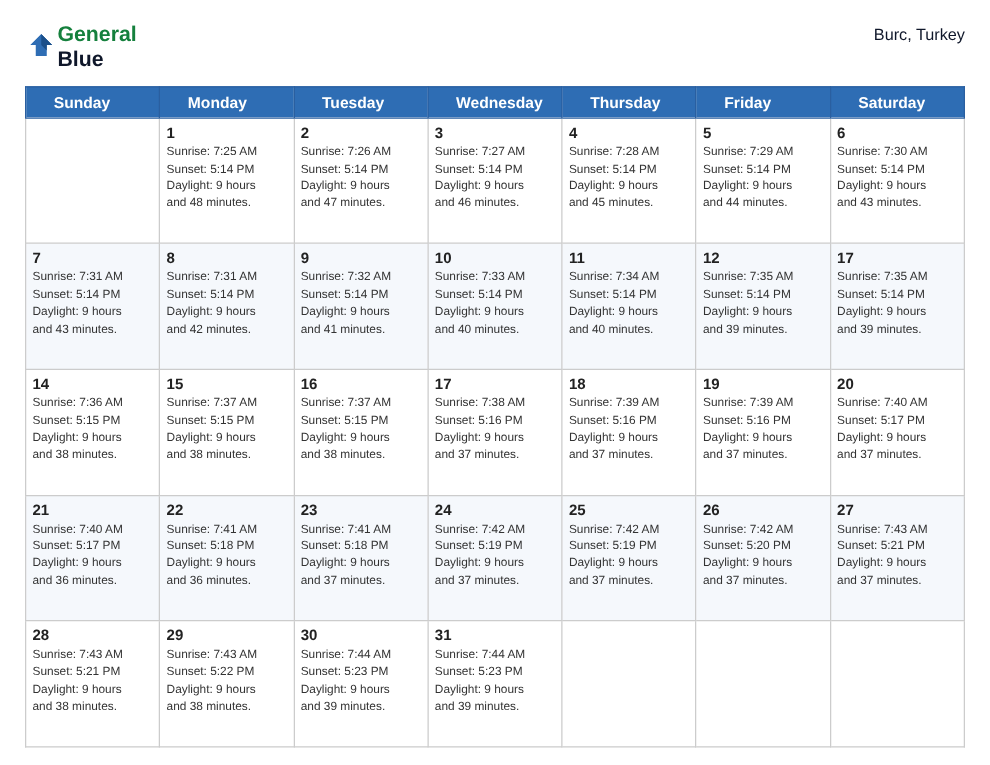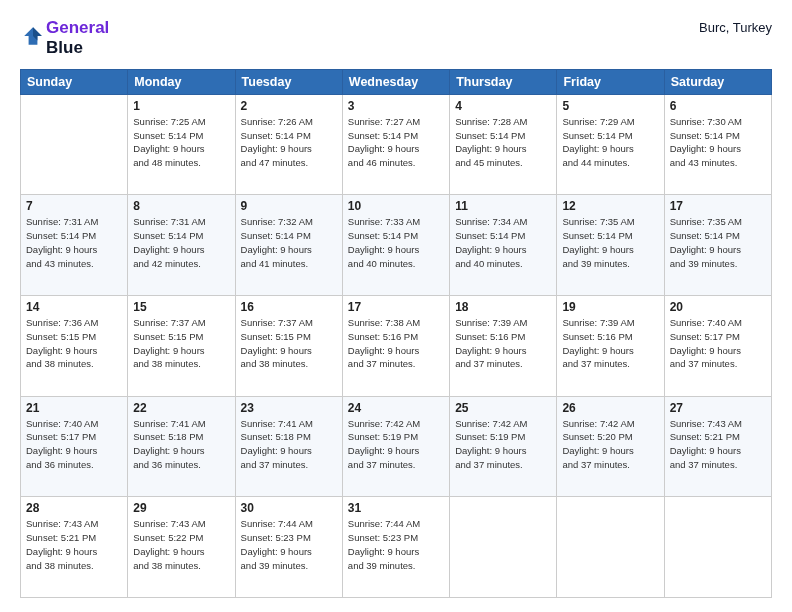--- a/index.html
+++ b/index.html
@@ -26,21 +26,21 @@
     .logo {
       display: flex;
       align-items: center;
       gap: 0;
     }
     .logo-text {
       font-size: 17px;
       font-weight: bold;
       line-height: 1.2;
     }
-    .logo-text .general { color: #6d28d9; }
+    .logo-text .general { color: #15803d; }
     .logo-text .blue { color: #0f172a; }
     .logo-icon {
       width: 22px;
       height: 22px;
       margin-left: 2px;
     }
     .title-block {
       text-align: right;
     }
     .month-title {
@@ -59,21 +59,21 @@
       border: 1px solid #ccc;
       border-collapse: collapse;
       width: 100%;
       table-layout: fixed;
     }
     .calendar th {
       background: #2e6db4;
       color: #fff;
       font-size: 12.5px;
       font-weight: bold;
-      padding: 5px 6px;
+      padding: 5px 22px;
       text-align: left;
       border: 1px solid #2a5fa0;
     }
     .calendar td {
       vertical-align: top;
       border: 1px solid #ccc;
       padding: 4px 5px;
       font-size: 9.8px;
       color: #333;
       background: #fff;

